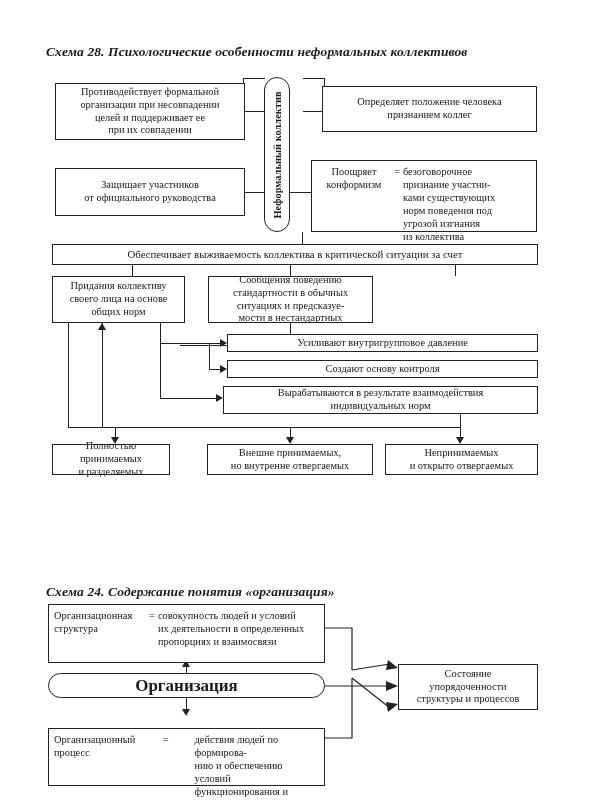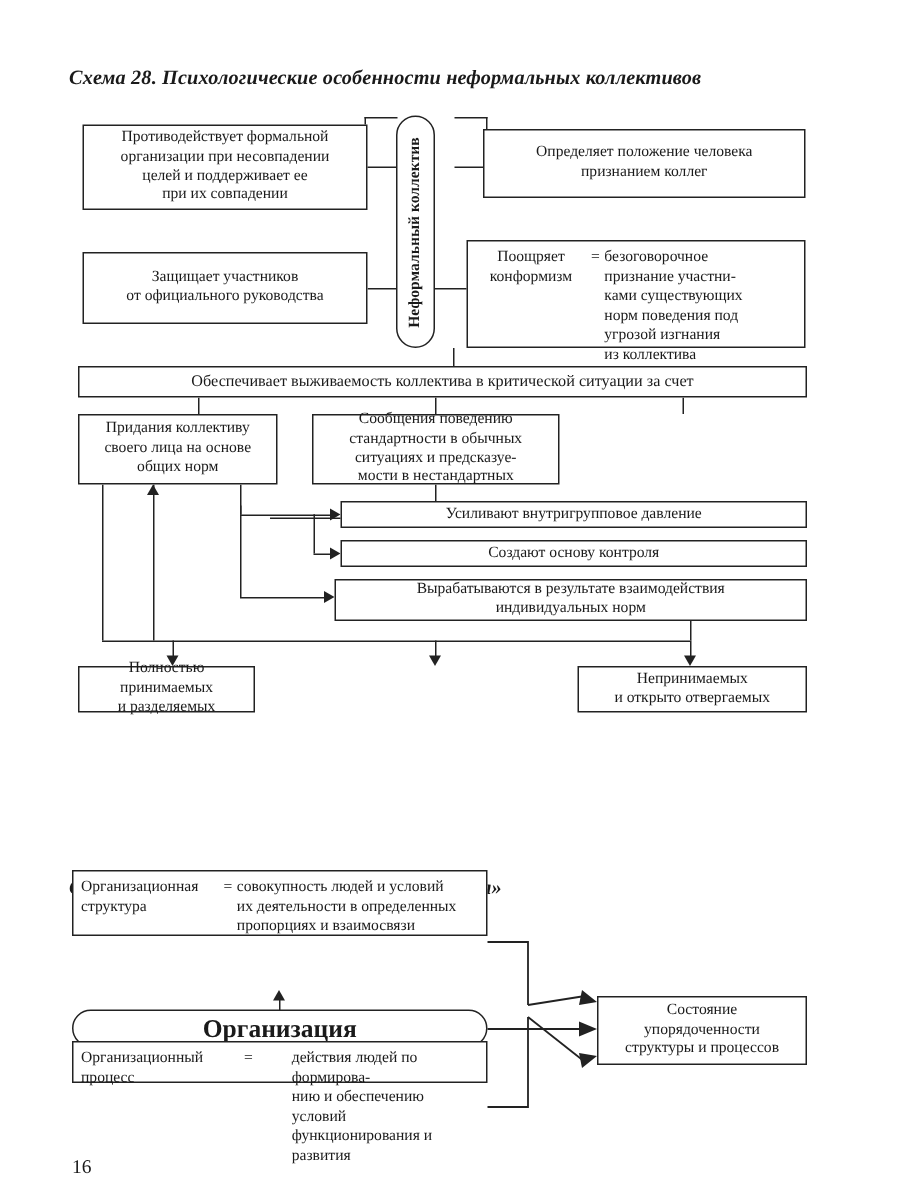--- a/index.html
+++ b/index.html
@@ -221,47 +221,51 @@
   <div class="ln lnv" style="left:460px;top:427px;height:11px;"></div>
   <div class="arr arr-down" style="left:111px;top:437px;"></div>
   <div class="arr arr-down" style="left:286px;top:437px;"></div>
   <div class="arr arr-down" style="left:456px;top:437px;"></div>
 
   <div class="box" style="left:52px;top:444px;width:118px;height:31px;">
     <span class="t" style="white-space:pre-line">Полностью принимаемых
 и разделяемых</span>
   </div>
 
+  <div class="box" style="left:207px;top:444px;width:166px;height:31px;">
+    <span class="t" style="white-space:pre-line">Внешне принимаемых,
+но внутренне отвергаемых</span>
+  </div>
 
   <div class="box" style="left:385px;top:444px;width:153px;height:31px;">
     <span class="t" style="white-space:pre-line">Непринимаемых
 и открыто отвергаемых</span>
   </div>
 
   <div class="scheme-title" style="left:46px;top:584px;">Схема 24. Содержание понятия «организация»</div>
 
-  <div class="defbox" style="left:48px;top:580px;width:277px;height:44px;">
+  <div class="defbox" style="left:48px;top:604px;width:277px;height:59px;">
     <span class="term" style="width:92px;">Организационная
 структура</span>
     <span class="eq">=</span>
     <span class="def">совокупность людей и условий
 их деятельности в определенных
 пропорциях и взаимосвязи</span>
   </div>
 
   <div class="pill" style="left:48px;top:673px;width:277px;height:25px;">
     <span style="font-weight:bold;font-size:17px;">Организация</span>
   </div>
 
   <div class="ln lnv" style="left:186px;top:666px;height:8px;"></div>
   <div class="arr arr-up" style="left:182px;top:660px;"></div>
   <div class="ln lnv" style="left:186px;top:698px;height:12px;"></div>
   <div class="arr arr-down" style="left:182px;top:709px;"></div>
 
-  <div class="defbox" style="left:48px;top:694px;width:277px;height:28px;gap:23px;">
+  <div class="defbox" style="left:48px;top:728px;width:277px;height:58px;gap:23px;">
     <span class="term" style="width:92px;">Организационный
 процесс</span>
     <span class="eq">=</span>
     <span class="def">действия людей по формирова-
 нию и обеспечению условий
 функционирования и развития</span>
   </div>
 
   <svg style="position:absolute;left:0;top:560px;width:600px;height:240px;z-index:1;">
     <g stroke="#222" stroke-width="1.2" fill="none">

